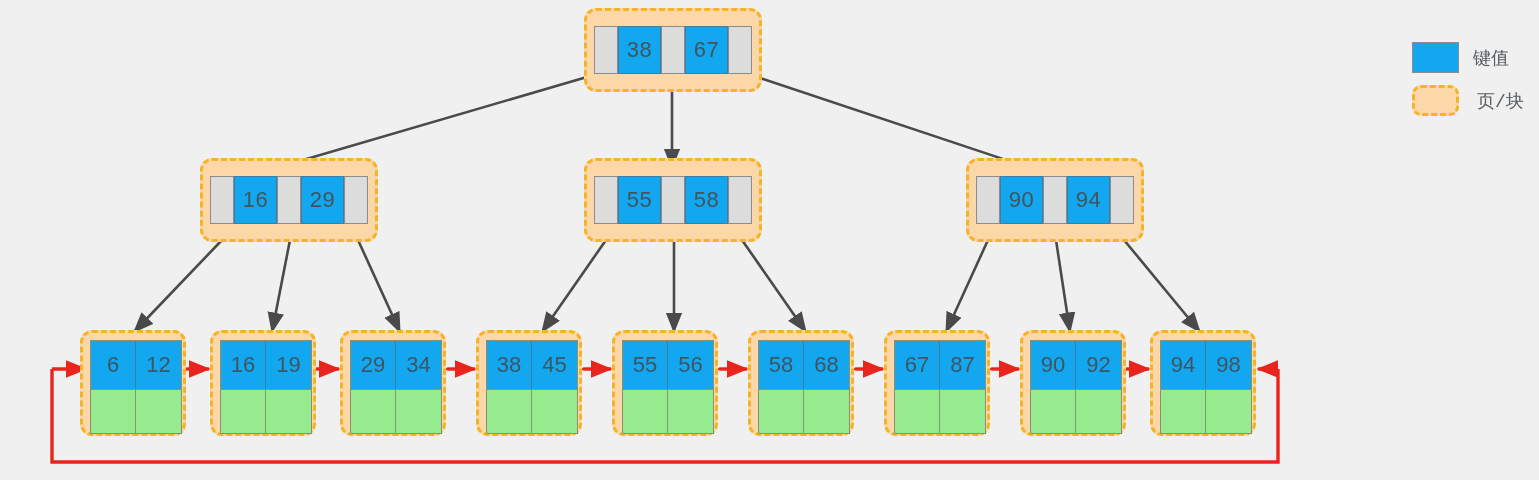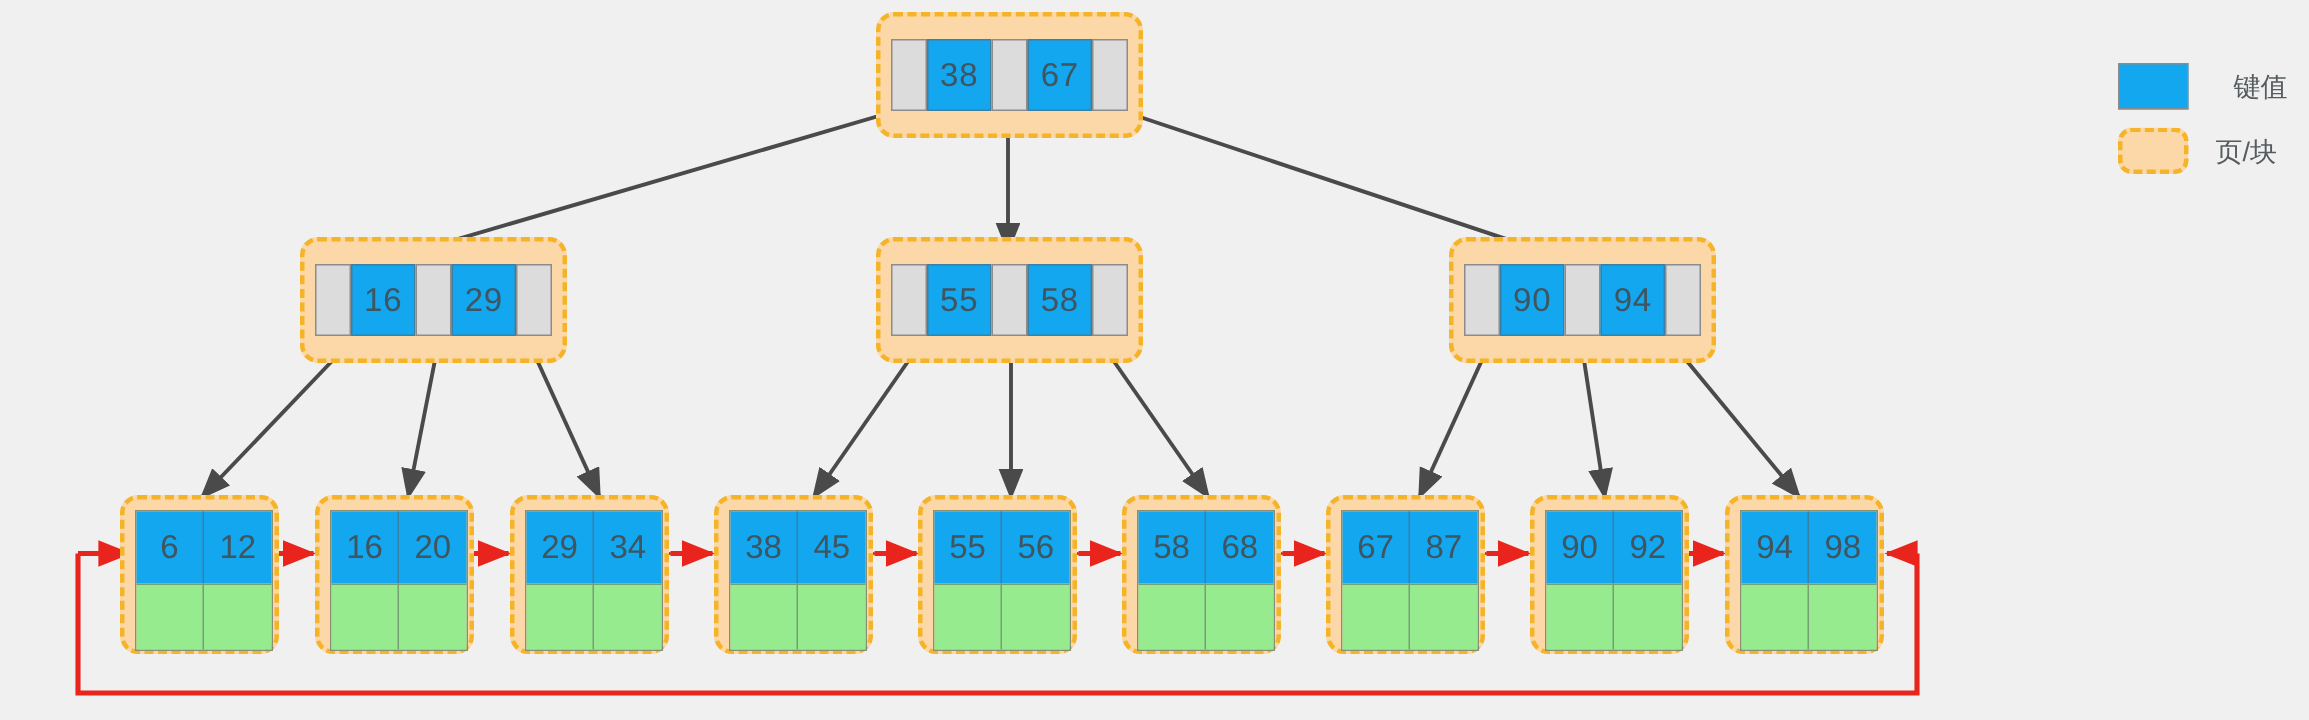--- a/index.html
+++ b/index.html
@@ -88,26 +88,26 @@
   .lg-sw{
     width:47px;height:31px;
     box-sizing:border-box;
     flex:0 0 auto;
   }
   .lg-blue{background:#13a7f0;border:1.5px solid #8c8c8c;}
   .lg-green{background:#96eb8e;border:1.5px solid #7a9e74;}
   .lg-gray{background:#dcdcdc;border:1.5px solid #8c8c8c;}
   .lg-page{background:#fcd7a8;border:3px dashed #f5b327;border-radius:9px;}
   .lg-label{
-    margin-left:30px;
+    margin-left:14px;
     font-size:18px;
     color:#555b5f;
     white-space:nowrap;
   }
-  .lg-row.page-row .lg-label{margin-left:18px;}
+  .lg-row.page-row .lg-label{margin-left:18px;font-family:Liberation Mono, monospace;}
 </style>
 </head>
 <body>
 
 <div id="stage">
 
   <svg id="links" viewBox="0 0 1539 480">
     <defs>
       <marker id="ah" markerWidth="9" markerHeight="9" refX="7.5" refY="3.2" orient="auto" markerUnits="strokeWidth">
         <path d="M0,0 L8,3.2 L0,6.4 z" fill="#4a4a4a"></path>
@@ -204,21 +204,21 @@
     <div class="leaf-row">
       <span class="leaf-data"></span>
       <span class="leaf-data"></span>
     </div>
   </div>
 
   <div class="page" style="left:210px;top:330px;width:106px;height:106px;"></div>
   <div class="leaf" style="left:220px;top:340px;">
     <div class="leaf-row">
       <span class="leaf-key">16</span>
-      <span class="leaf-key">20</span>
+      <span class="leaf-key">19</span>
     </div>
     <div class="leaf-row">
       <span class="leaf-data"></span>
       <span class="leaf-data"></span>
     </div>
   </div>
 
   <div class="page" style="left:340px;top:330px;width:106px;height:106px;"></div>
   <div class="leaf" style="left:350px;top:340px;">
     <div class="leaf-row">

